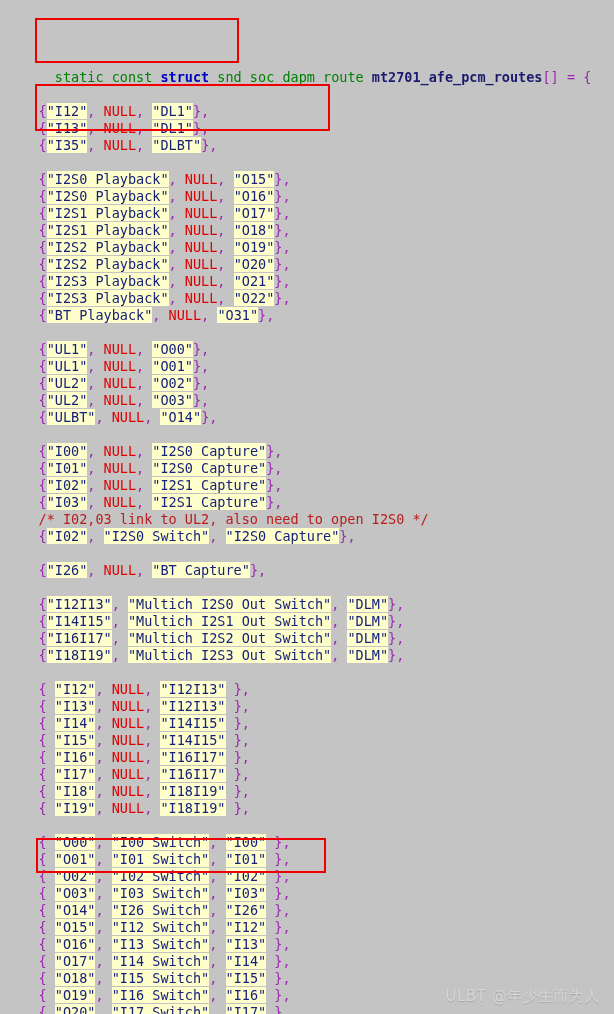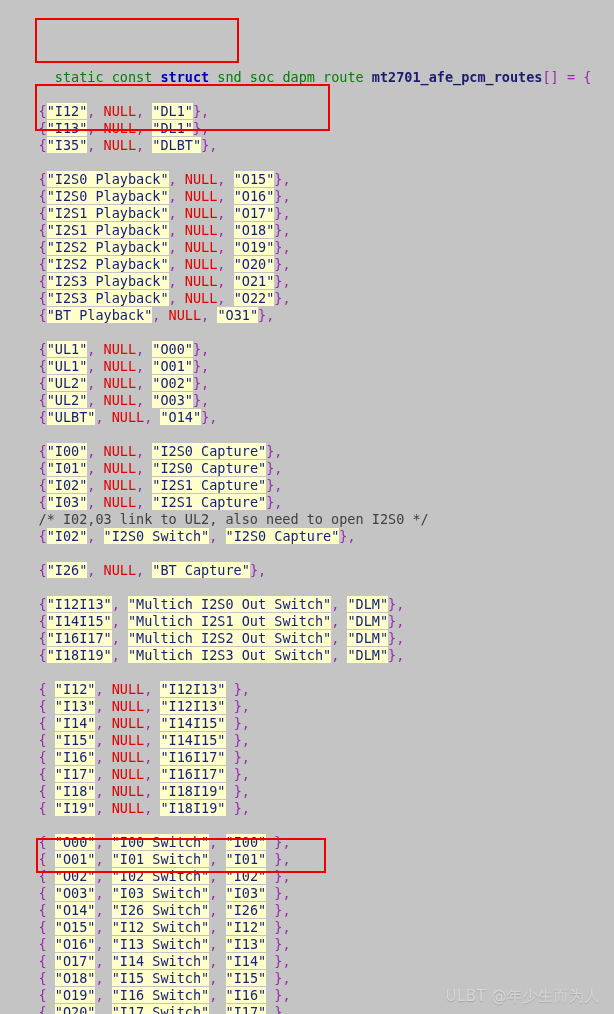--- a/index.html
+++ b/index.html
@@ -42,21 +42,21 @@
   }
 
   
   .t-kw      { color: #008000; }              
   .t-struct  { color: #0000c0; font-weight: bold; }
   .t-type    { color: #008000; }              
   .t-ident   { color: #1a1a6e; font-weight: bold; }
   .t-punct   { color: #9c27b0; }              
   .t-null    { color: #e00000; }              
   .t-str     { color: #16227a; background: #ffffcc; }
-  .t-comment { color: #404040; margin-top: 48px; }
+  .t-comment { color: #b91c1c; margin-top: 48px; }
 
   
   .hl-box {
     position: absolute;
     border: 2px solid #ee0000;
     box-sizing: border-box;
     pointer-events: none;
     background: transparent;
   }
 

